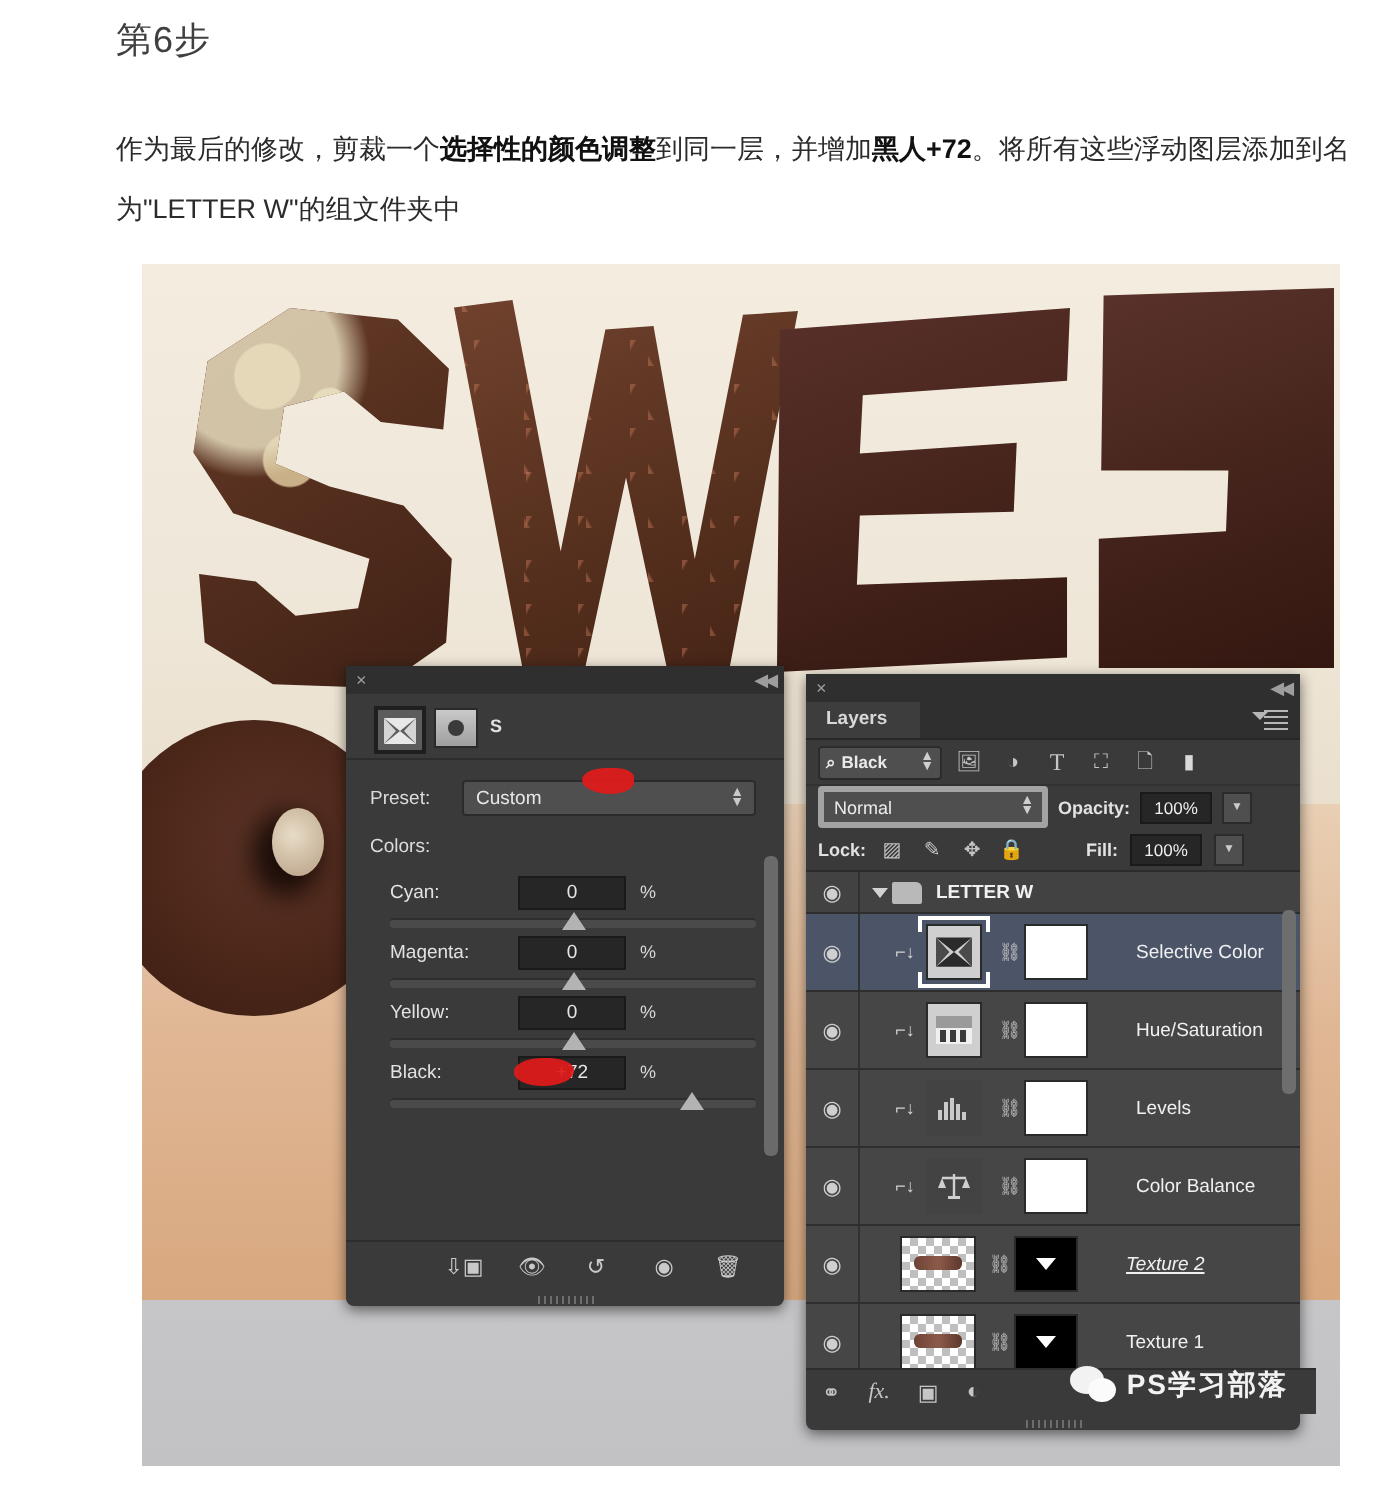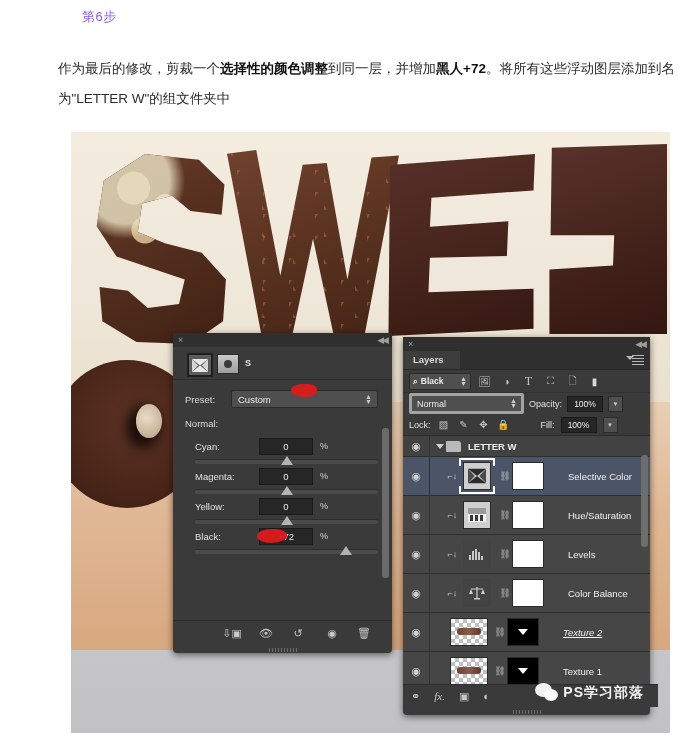--- a/index.html
+++ b/index.html
@@ -1,20 +1,20 @@
 <!DOCTYPE html>
 <html><head>
 <meta charset="utf-8">
 <style>
   html,body{margin:0;padding:0;background:#ffffff;}
   body{width:689px;height:748px;font-family:"Liberation Sans",sans-serif;overflow:hidden;position:relative;}
 
   
   .article{position:absolute;left:58px;top:0;width:620px;}
-  .step-title{font-size:13px;color:#8b5cf6;margin-top:8px;letter-spacing:.5px;margin-left:24px;}
+  .step-title{font-size:18px;color:#404040;margin-top:8px;letter-spacing:.5px;}
   .para{font-size:13.5px;color:#2b2b2b;line-height:30px;margin-top:28px;width:622px;}
   .para b{font-weight:bold;color:#111;}
 
   
   .shot{position:absolute;left:71px;top:132px;width:599px;height:601px;overflow:hidden;
         background:linear-gradient(#efe9dd 0%,#eee7d9 38%,#e9ceb1 46%,#e5c2a0 62%,#ddb18a 76%,#d4a87f 86%,#c7c7c9 86.5%,#c3c3c6 100%);}
   .bg-top{position:absolute;left:0;top:0;width:100%;height:46%;
           background:linear-gradient(180deg,#f3ecdf 0%,#efe8da 55%,#eadfcd 100%);}
   .bg-mid{position:absolute;left:0;top:45%;width:100%;height:41.5%;
           background:linear-gradient(180deg,#e9cfb4 0%,#e0b795 45%,#d8a87f 100%);}
@@ -108,21 +108,21 @@
   #layers{left:403px;top:337px;width:247px;height:378px;border-radius:0 0 4px 4px;}
   .lay-filter{height:22px;display:flex;align-items:center;padding:0 6px;gap:5px;border-bottom:1px solid #313131;}
   .kindbox{width:54px;height:15px;background:#4f4f4f;border:1px solid #2b2b2b;border-radius:2px;
            display:flex;align-items:center;gap:3px;padding:0 3px;font-size:8.5px;color:#eaeaea;font-weight:bold;position:relative;}
   .kindbox .arrows{position:absolute;right:3px;top:2px;font-size:7px;line-height:5px;color:#cfcfcf;}
   .fic{width:17px;height:15px;display:flex;align-items:center;justify-content:center;color:#c5c5c5;font-size:10px;}
   .lay-blend{height:21px;display:flex;align-items:center;padding:0 6px;gap:5px;}
   .blendsel{width:104px;height:15px;background:#4f4f4f;border:3px solid #a3a3a3;border-radius:2px;position:relative;
             display:flex;align-items:center;padding-left:5px;font-size:9px;color:#ececec;}
   .blendsel .arrows{position:absolute;right:4px;top:2px;font-size:7px;line-height:5px;color:#cfcfcf;}
-  .minilbl{font-size:9px;color:#e2e2e2;font-weight:normal;}
+  .minilbl{font-size:9px;color:#e2e2e2;font-weight:bold;}
   .valbox{width:34px;height:14px;background:#262626;border:1px solid #1a1a1a;font-size:8.5px;color:#eee;
           display:flex;align-items:center;justify-content:center;}
   .drop{width:13px;height:14px;background:#4f4f4f;border:1px solid #2b2b2b;display:flex;align-items:center;justify-content:center;
         font-size:6px;color:#ccc;}
   .lay-lock{height:21px;display:flex;align-items:center;padding:0 6px;gap:6px;border-bottom:1px solid #2c2c2c;}
   .lock-ic{width:14px;height:14px;display:flex;align-items:center;justify-content:center;color:#c3c3c3;font-size:10px;}
 
   .lrow{height:38px;display:flex;align-items:center;border-bottom:1px solid #2e2e2e;position:relative;background:#464646;}
   .lrow.sel-row{background:#4c5468;}
   .lrow.group{height:20px;background:#424242;}
@@ -210,21 +210,21 @@
 
       <div class="row">
         <span class="lbl">Preset:</span>
         <div class="sel">
           <span>Custom</span>
           <span class="arrows">▲<br>▼</span>
         </div>
       </div>
 
       <div class="row">
-        <span class="lbl">Normal:</span>
+        <span class="lbl">Colors:</span>
         <div class="redblob" style="left:118px;top:4px;width:26px;height:13px;border-radius:50% 40% 50% 60%;"></div>
       </div>
 
       <div class="srow">
         <span class="lbl2">Cyan:</span>
         <span class="numbox">0</span>
         <span class="pct">%</span>
       </div>
       <div class="track">
           <span class="knob" style="left:47%"></span>

